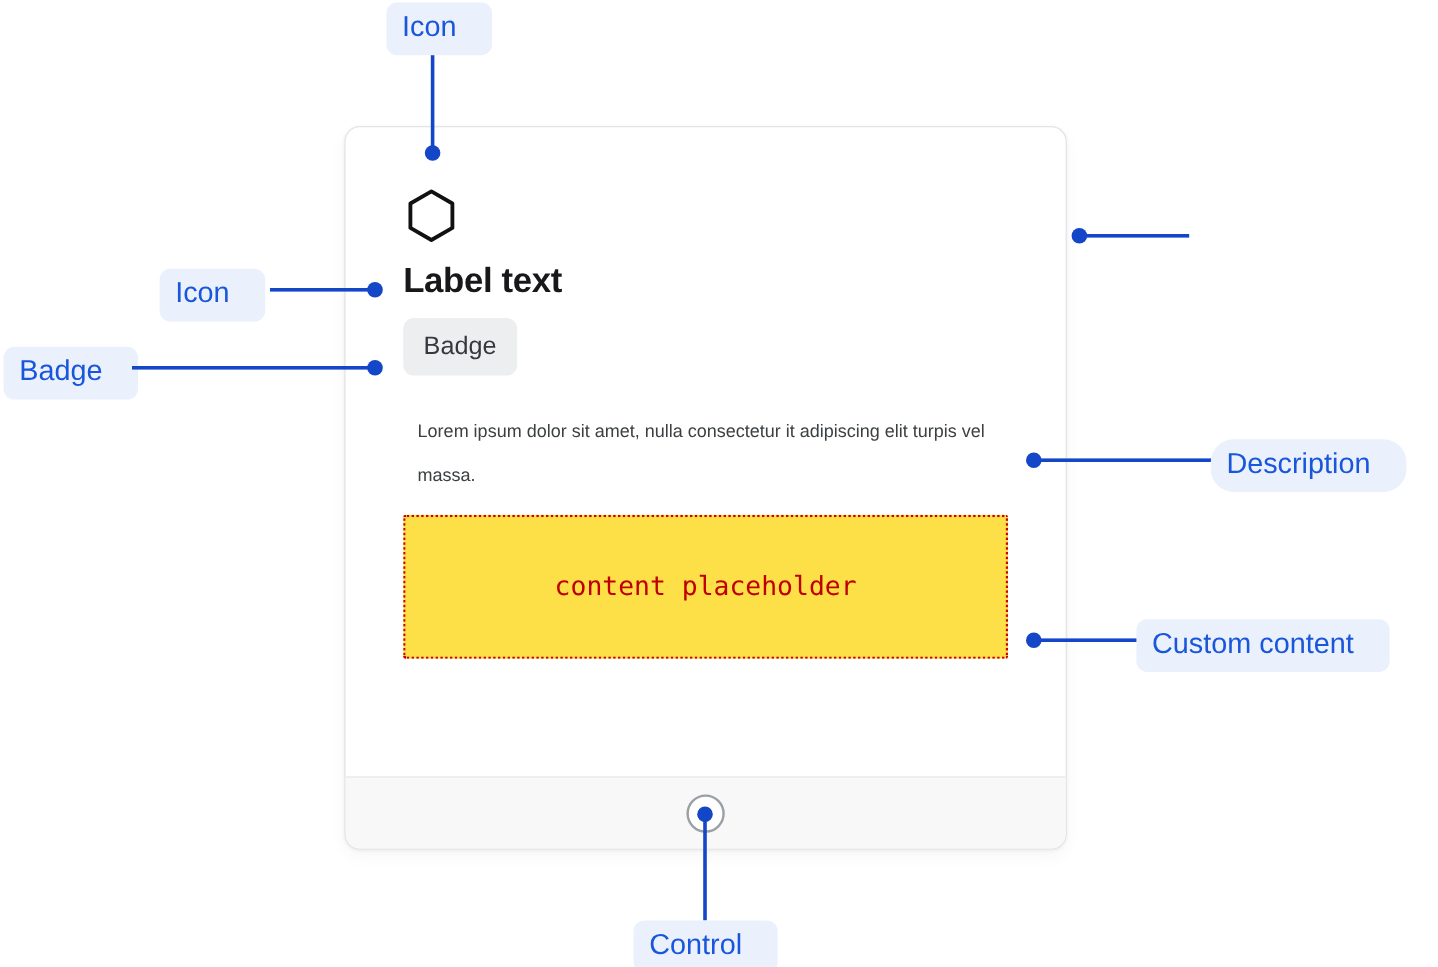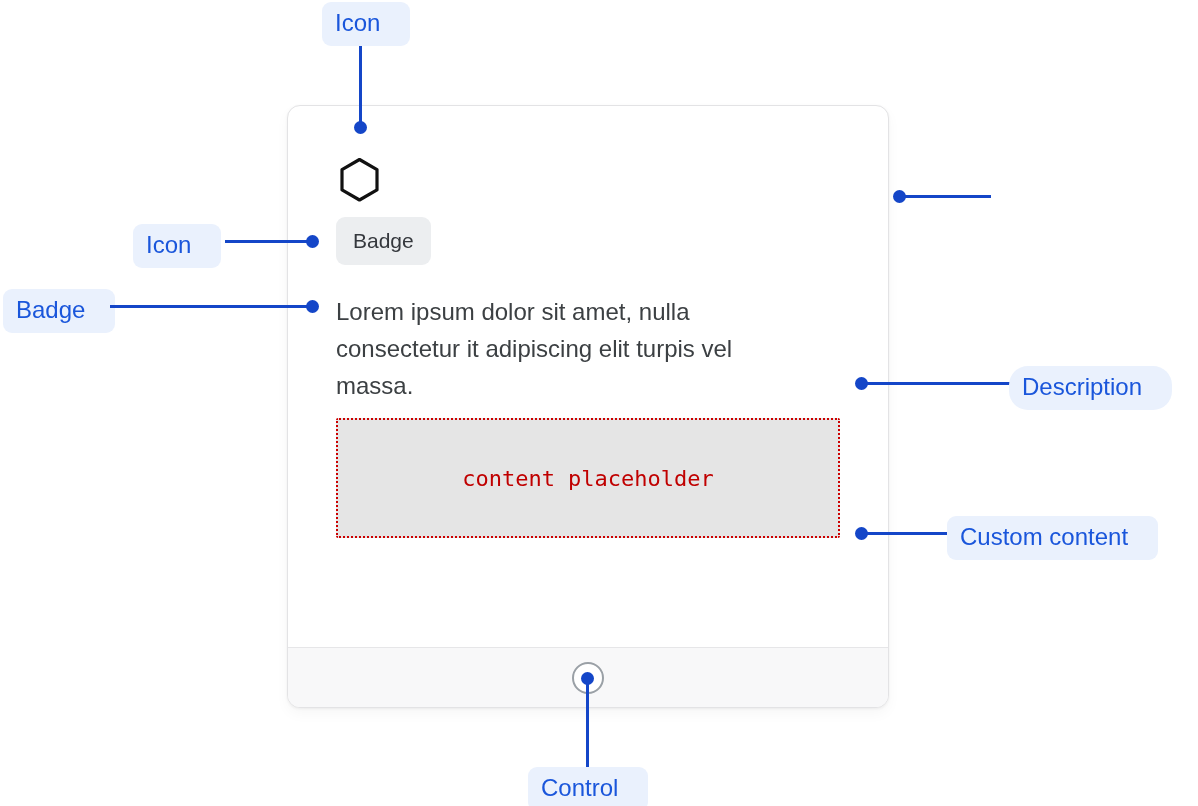--- a/index.html
+++ b/index.html
@@ -72,30 +72,30 @@
     background: #eceef0;
     color: #35383d;
     font-size: 21px;
     line-height: 1;
     padding: 13px 17px 14px 17px;
     border-radius: 9px;
     margin-bottom: 28px;
   }
 
   .card-desc {
-    font-size: 24px;
+    font-size: 15px;
     line-height: 37px;
     color: #3c4043;
-    margin: 0 0 14px 0;
+    margin: 0 0 14px 12px;
     max-width: 480px;
   }
 
   .card-content-placeholder {
     height: 120px;
-    background: #e5e5e5;
+    background: #fde047;
     border: 2px dotted #cc0000;
     border-radius: 2px;
     display: flex;
     align-items: center;
     justify-content: center;
     color: #c00000;
     font-family: "DejaVu Sans Mono", monospace;
     font-size: 22px;
     box-sizing: border-box;
     width: 504px;
@@ -147,20 +147,21 @@
 <div class="stage">
 
   <div class="card">
 
     <div class="card-body">
 
       <svg class="card-icon" viewBox="0 0 47 47">
         <polygon points="23.5,3.5 41,13.6 41,33.9 23.5,44 6,33.9 6,13.6" fill="none" stroke="#111111" stroke-width="3.2" stroke-linejoin="round"></polygon>
       </svg>
 
+      <div class="card-label">Label text</div>
 
       <div><span class="card-badge">Badge</span></div>
 
       <p class="card-desc">Lorem ipsum dolor sit amet, nulla consectetur it adipiscing elit turpis vel massa.</p>
 
       <div class="card-content-placeholder">
         <span>content placeholder</span>
       </div>
     </div>
 

